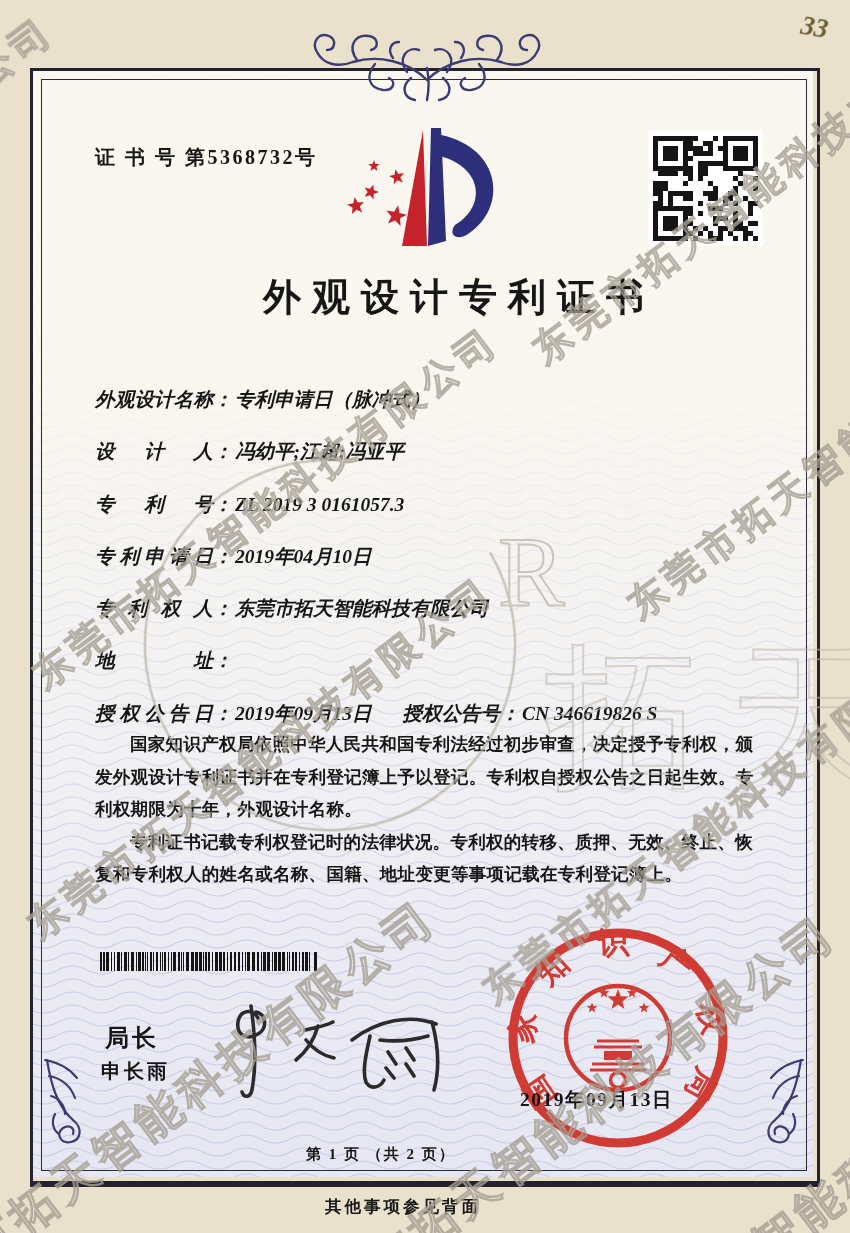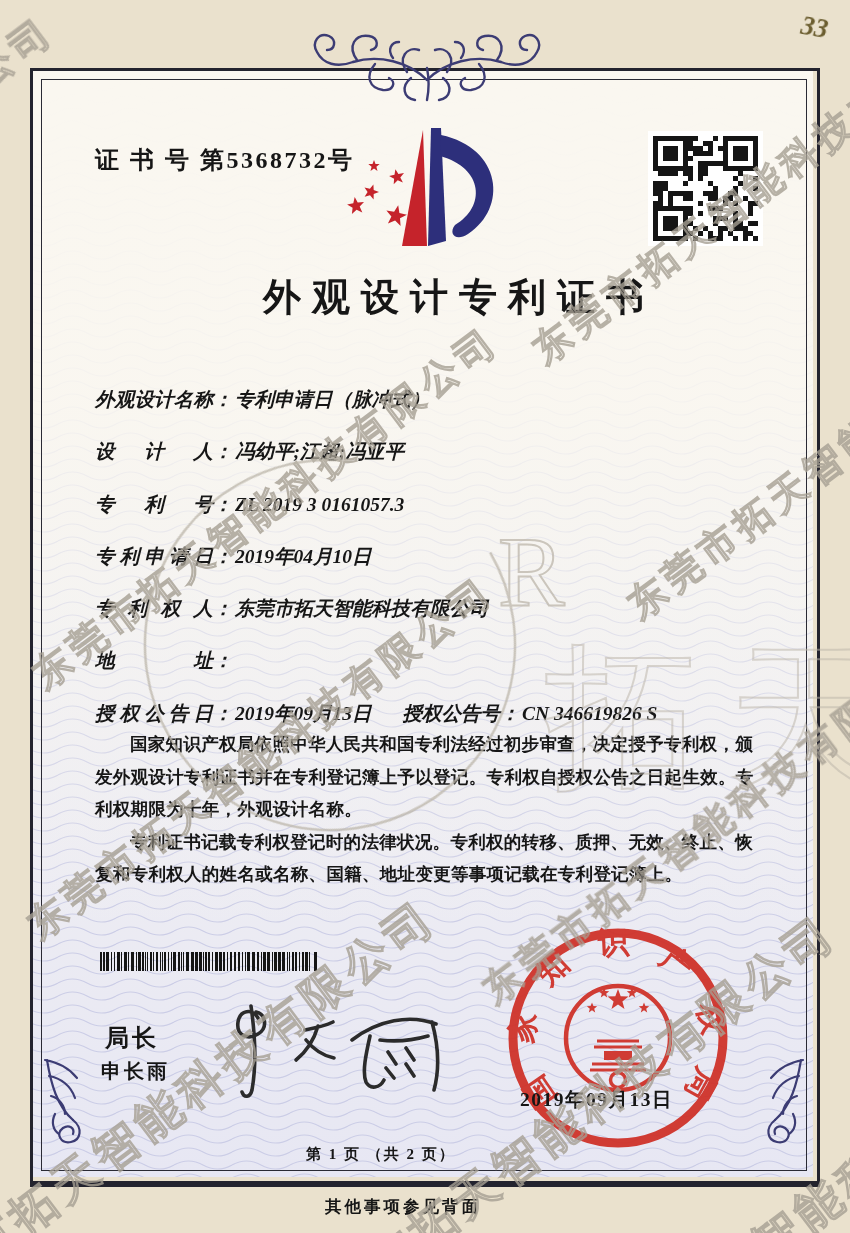--- a/index.html
+++ b/index.html
@@ -5,21 +5,21 @@
   html,body{margin:0;padding:0;background:#d8d0bd;}
   .page{position:relative;width:850px;height:1233px;margin:0 auto;background:#eae1cd;
         overflow:hidden;font-family:"Liberation Serif","DejaVu Serif",serif;color:#161616;}
   .layer{position:absolute;left:0;top:0;width:850px;height:1233px;pointer-events:none;}
   .z1{z-index:1}.z3{z-index:3}.z5{z-index:5}
   .frame-outer{position:absolute;left:30px;top:68px;width:784px;height:1110px;
                border:3px solid #23232e;border-bottom-width:6px;z-index:2;}
   .frame-inner{position:absolute;left:41px;top:79px;width:764px;height:1090px;
                border:1.5px solid #2a2a34;z-index:2;}
   .txt{position:absolute;z-index:4;}
-  .cert-no{left:95px;top:144px;font-size:24px;font-weight:bold;letter-spacing:2.5px;}
+  .cert-no{left:95px;top:144px;font-size:20px;font-weight:bold;letter-spacing:2.5px;}
   .title{left:0;width:830px;top:272px;text-align:center;font-size:38px;font-weight:bold;letter-spacing:11px;margin-left:44px;}
   .fields{left:95px;top:386px;width:672px;font-style:italic;}
   .frow{display:flex;margin-bottom:24px;font-size:19.5px;font-weight:bold;line-height:1.45;}
   .flabel{width:118px;flex:none;text-align:justify;text-align-last:justify;}
   .fcolon{flex:none;width:22px;}
   .fvalue{flex:1;}
   .g2label{margin-left:31px;flex:none;}
   .paras{left:95px;top:728px;width:666px;font-size:17.5px;font-weight:600;
          line-height:1.86;letter-spacing:0.3px;}
   .paras p{margin:0;text-indent:2em;}

